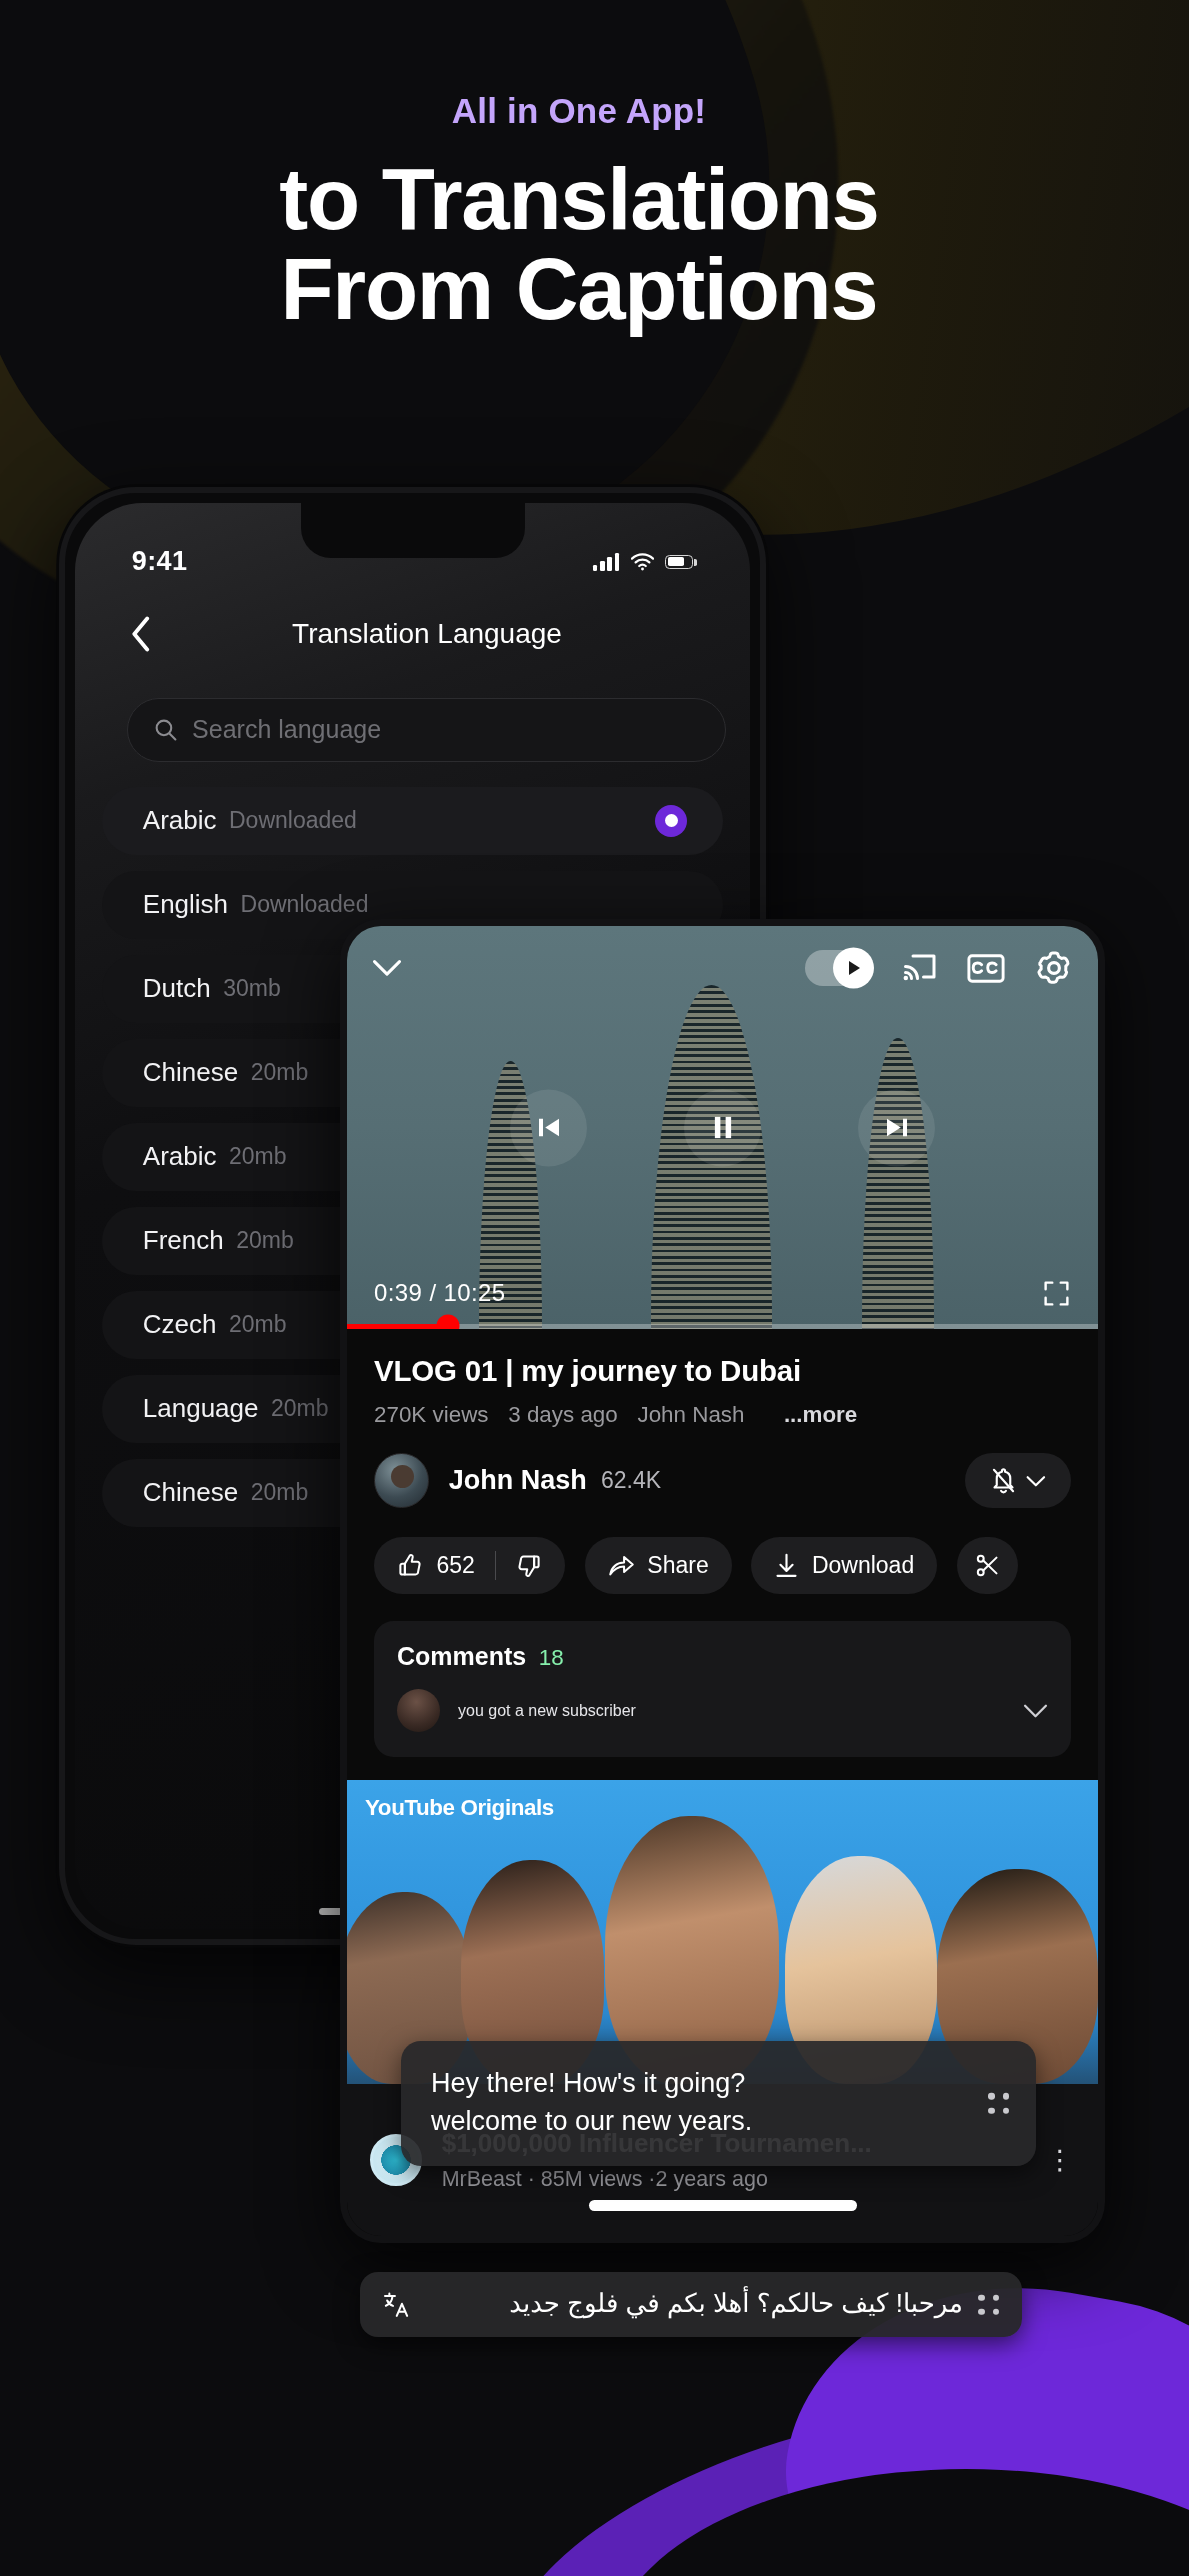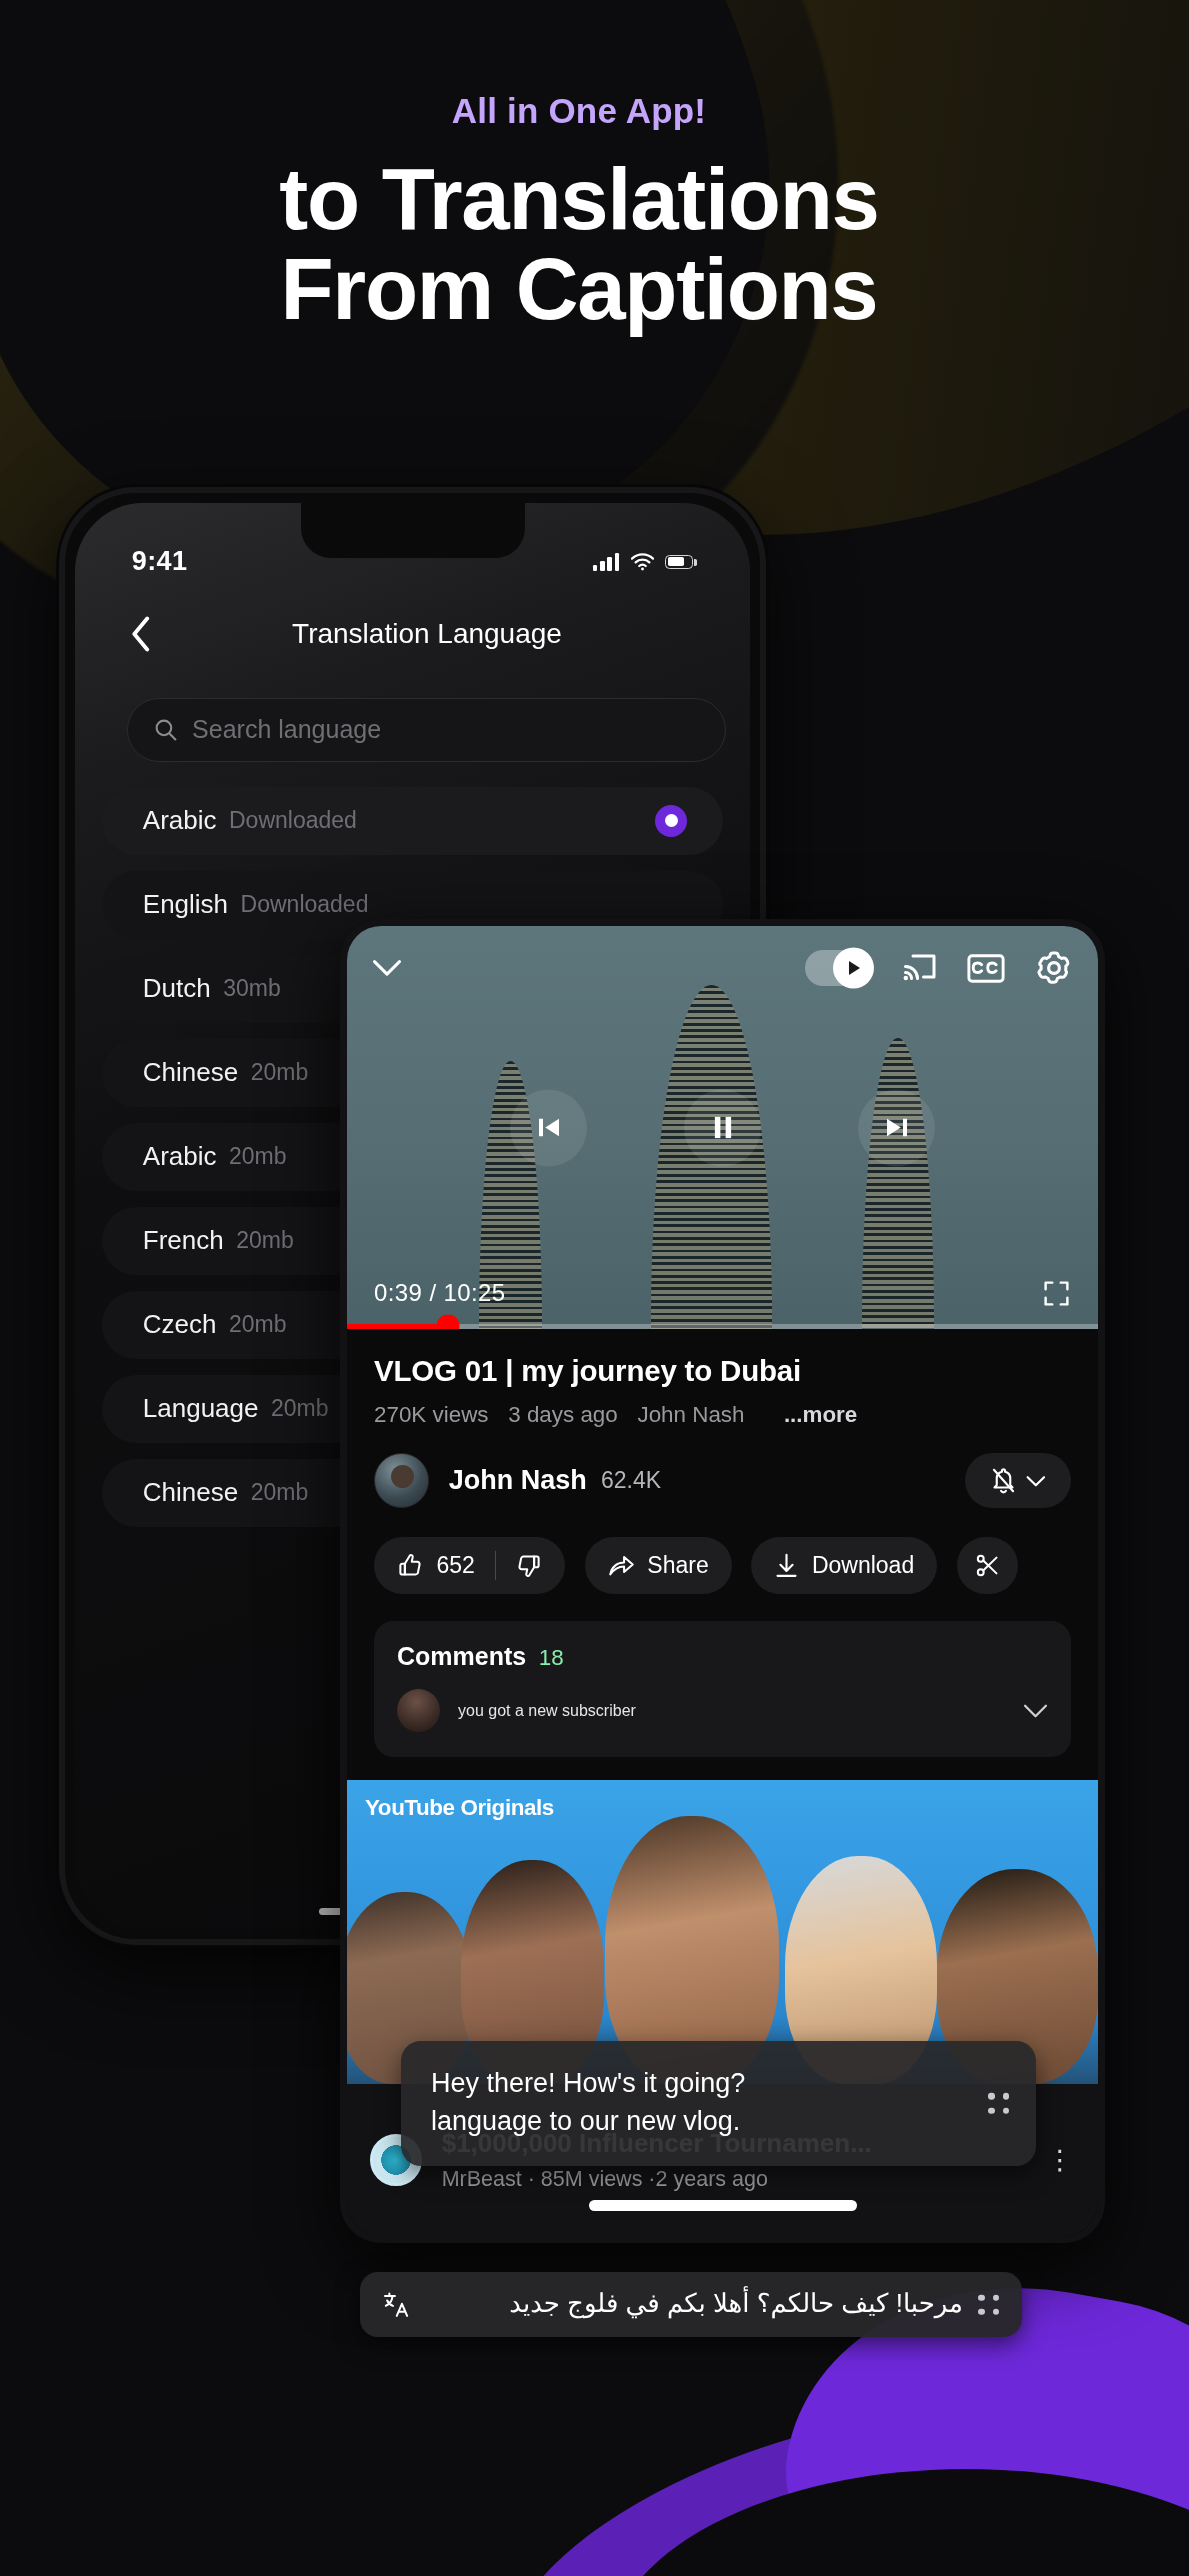--- a/index.html
+++ b/index.html
@@ -568,21 +568,21 @@
         <div class="nv-title">$1,000,000 Influencer Tournamen...</div>
         <div class="nv-sub">MrBeast · 85M views ·2 years ago</div>
       </div>
       <span class="nv-kebab">⋮</span>
       <span class="nv-homebar"></span>
     </div>
   </div>
 
   <div class="cap-main" style="position:absolute; left:401px; top:2041px; z-index:14;">
     <div>Hey there! How's it going?</div>
-    <div>language to our new vlog.</div>
+    <div>welcome to our new years.</div>
     <span class="dots">
       <span class="dot-grid">
           <i></i>
           <i></i>
           <i></i>
           <i></i>
         </span>
     </span>
   </div>
 

